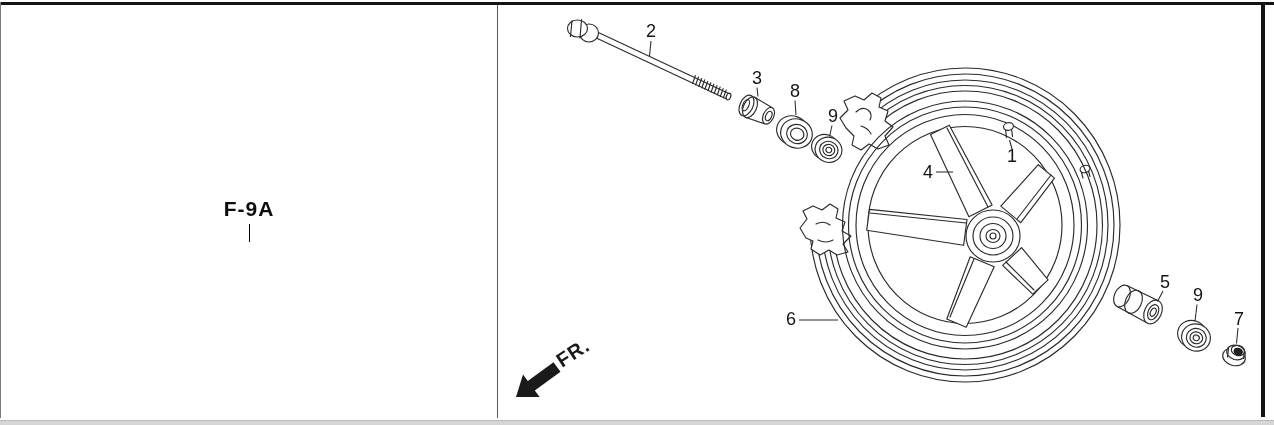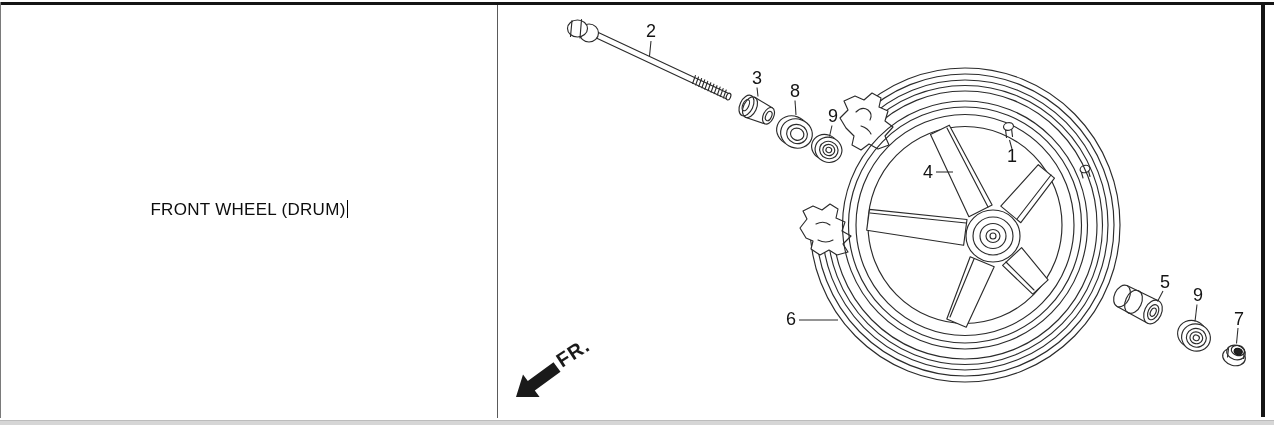--- a/index.html
+++ b/index.html
@@ -27,21 +27,22 @@
   .callout{font-size:18px;fill:#141414;text-anchor:middle;font-family:"Liberation Sans",sans-serif;}
   .frtxt{font-size:20px;font-weight:bold;fill:#1a1a1a;font-family:"Liberation Sans",sans-serif;letter-spacing:1px;}
 </style>
 </head>
 <body>
 
 <div id="page">
 
   <div class="panel-left">
     <div class="title-block">
-      <div class="subtitle"><span>FRONT WHEEL (DRUM)</span><span class="caret"></span></div>
+      <div class="code">F-9A</div>
+      <div class="subtitle"><span class="caret"></span></div>
     </div>
   </div>
 
   <div class="panel-right"></div>
 
   <svg width="1274" height="425" viewBox="0 0 1274 425">
 
     <g>
       <path class="ln" d="M597.3,31.9 L729.8,93.9 M594.7,37.3 L727.2,99.3"></path>
       <ellipse class="fw" cx="728.5" cy="96.6" rx="2.1" ry="3.5" transform="rotate(23 728.5 96.6)"></ellipse>

